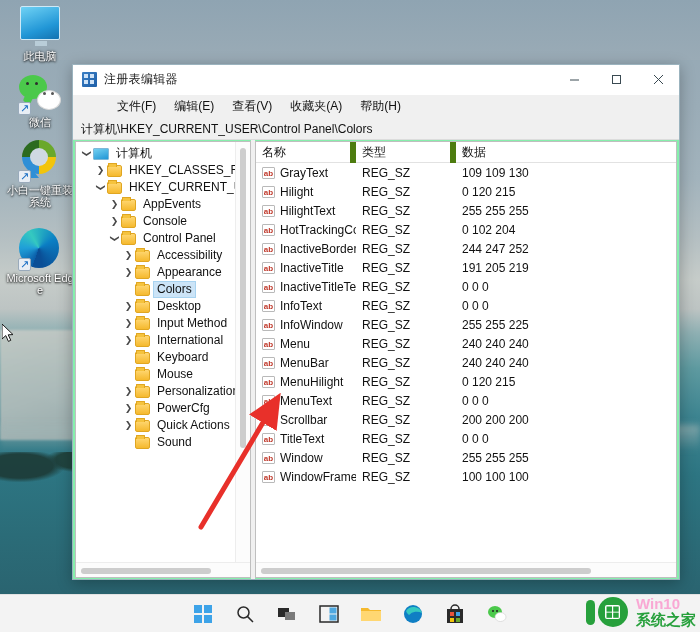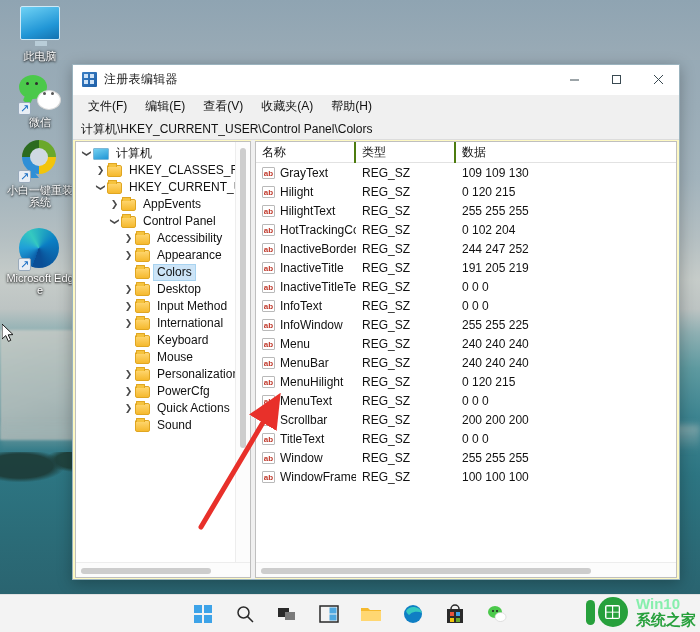--- a/index.html
+++ b/index.html
@@ -105,31 +105,31 @@
   #app-icon:after{content:"";position:absolute;left:8px;top:2px;width:4px;height:4px;background:#cfe3f7;
     box-shadow:-6px 6px 0 #cfe3f7, 0 6px 0 #cfe3f7;}
   #title-text{ font-size:12px; color:#1a1a1a; letter-spacing:.3px; }
   #wctrls{ margin-left:auto; display:flex; height:30px; }
   .wbtn{ width:42px; height:30px; display:flex; align-items:center; justify-content:center;
     color:#3a4a52; font-size:12px; }
   .wbtn svg{ display:block; }
 
   #menubar{
     height:24px; background:#f0f0f0; display:flex; align-items:center;
-    padding-left:6px; flex:0 0 24px; border-bottom:1px solid #f0f0f0;
+    padding-left:6px; flex:0 0 24px; border-bottom:1px solid #f0f0f0;margin-left:29px;
   }
   .menu-item{ padding:3px 9px; font-size:12px; color:#111; }
 
   #addrbar{
     height:21px; background:#f0f0f0; display:flex; align-items:center;
     padding-left:8px; font-size:12px; color:#111; flex:0 0 21px;
     border-bottom:1px solid #dcdcdc;
   }
 
-  #panes{ flex:1; display:flex; background:#fef9c3; padding:0; min-height:0; }
+  #panes{ flex:1; display:flex; background:#86efac; padding:0; min-height:0; }
 
   .pane{ background:#fff; border:1px solid #bfbfbf; position:relative; overflow:hidden; display:flex; flex-direction:column; }
   #tree-pane{ width:176px; flex:0 0 176px; margin:1px 0 1px 2px; }
   #splitter{ width:4px; flex:0 0 4px; background:#f0f0f0; cursor:col-resize; }
   #list-pane{ flex:1; margin:1px 2px 1px 0; }
 
   .pane-body{ flex:1; overflow:hidden; position:relative; }
 
   
   .vscroll{
@@ -164,21 +164,21 @@
     width:16px;height:12px;flex:0 0 16px;margin-right:4px;border-radius:1px;
     background:linear-gradient(160deg,#73d0f0,#2196d6);border:1px solid #7fb8d8;
   }
   .tlabel{ padding:0 3px; line-height:15px; }
 
   
   #listhdr{
     height:21px; background:#fff; border-bottom:1px solid #e2e2e2;
     display:flex; align-items:center; font-size:12px; color:#111; flex:0 0 21px;
   }
-  .hcell{ padding:0 6px; border-right:2px solid #4d7c0f; height:21px; line-height:21px; overflow:hidden; }
+  .hcell{ padding:0 6px; border-right:6px solid #4d7c0f; height:21px; line-height:21px; overflow:hidden; }
   .hc-name{ width:100px; flex:0 0 100px; }
   .hc-type{ width:100px; flex:0 0 100px; }
   .hc-data{ flex:1; border-right:0; }
   .lrow{ height:19px; display:flex; align-items:center; font-size:12px; color:#111; white-space:nowrap; }
   .lcell{ padding:0 6px; overflow:hidden; }
   .lc-name{ width:100px; flex:0 0 100px; display:flex; align-items:center; }
   .lc-type{ width:100px; flex:0 0 100px; }
   .lc-data{ flex:1; }
   .abicon{
     width:13px; height:12px; flex:0 0 13px; margin-right:5px;
@@ -196,21 +196,21 @@
     background:#f3f3f3; border-top:1px solid #e2e2e2;
     display:flex; align-items:center; justify-content:center; gap:18px;
   }
   .tbicon{ width:24px; height:24px; position:relative; display:flex; align-items:center; justify-content:center; }
 
   #watermark{
     position:absolute; right:4px; top:592px; height:40px; display:flex; align-items:center; gap:5px;
   }
   #wm-logo{ display:flex; align-items:center; }
   #wm-text{ line-height:1.05; }
-  #wm-l1{ color:#86efac; font-size:15px; font-weight:bold; }
+  #wm-l1{ color:#f9a8d4; font-size:15px; font-weight:bold; }
   #wm-l2{ color:#27a03c; font-size:15px; font-weight:bold; }
 </style>
 </head>
 <body>
 
 <div id="desktop">
   <div id="wp-far"></div>
   <div id="wp-rock"></div>
   <div id="wp-shore"></div>
   <div id="wp-trees"></div>
@@ -318,20 +318,25 @@
             </div>
             <div class="trow" style="padding-left: 18px;">
               <span class="twist open"></span>
               <span class="tfolder"></span>
               <span class="tlabel">HKEY_CURRENT_USER</span>
             </div>
             <div class="trow" style="padding-left: 32px;">
               <span class="twist closed"></span>
               <span class="tfolder"></span>
               <span class="tlabel">AppEvents</span>
+            </div>
+            <div class="trow" style="padding-left: 32px;">
+              <span class="twist closed"></span>
+              <span class="tfolder"></span>
+              <span class="tlabel">Console</span>
             </div>
             <div class="trow" style="padding-left: 32px;">
               <span class="twist open"></span>
               <span class="tfolder"></span>
               <span class="tlabel">Control Panel</span>
             </div>
             <div class="trow" style="padding-left: 46px;">
               <span class="twist closed"></span>
               <span class="tfolder"></span>
               <span class="tlabel">Accessibility</span>

